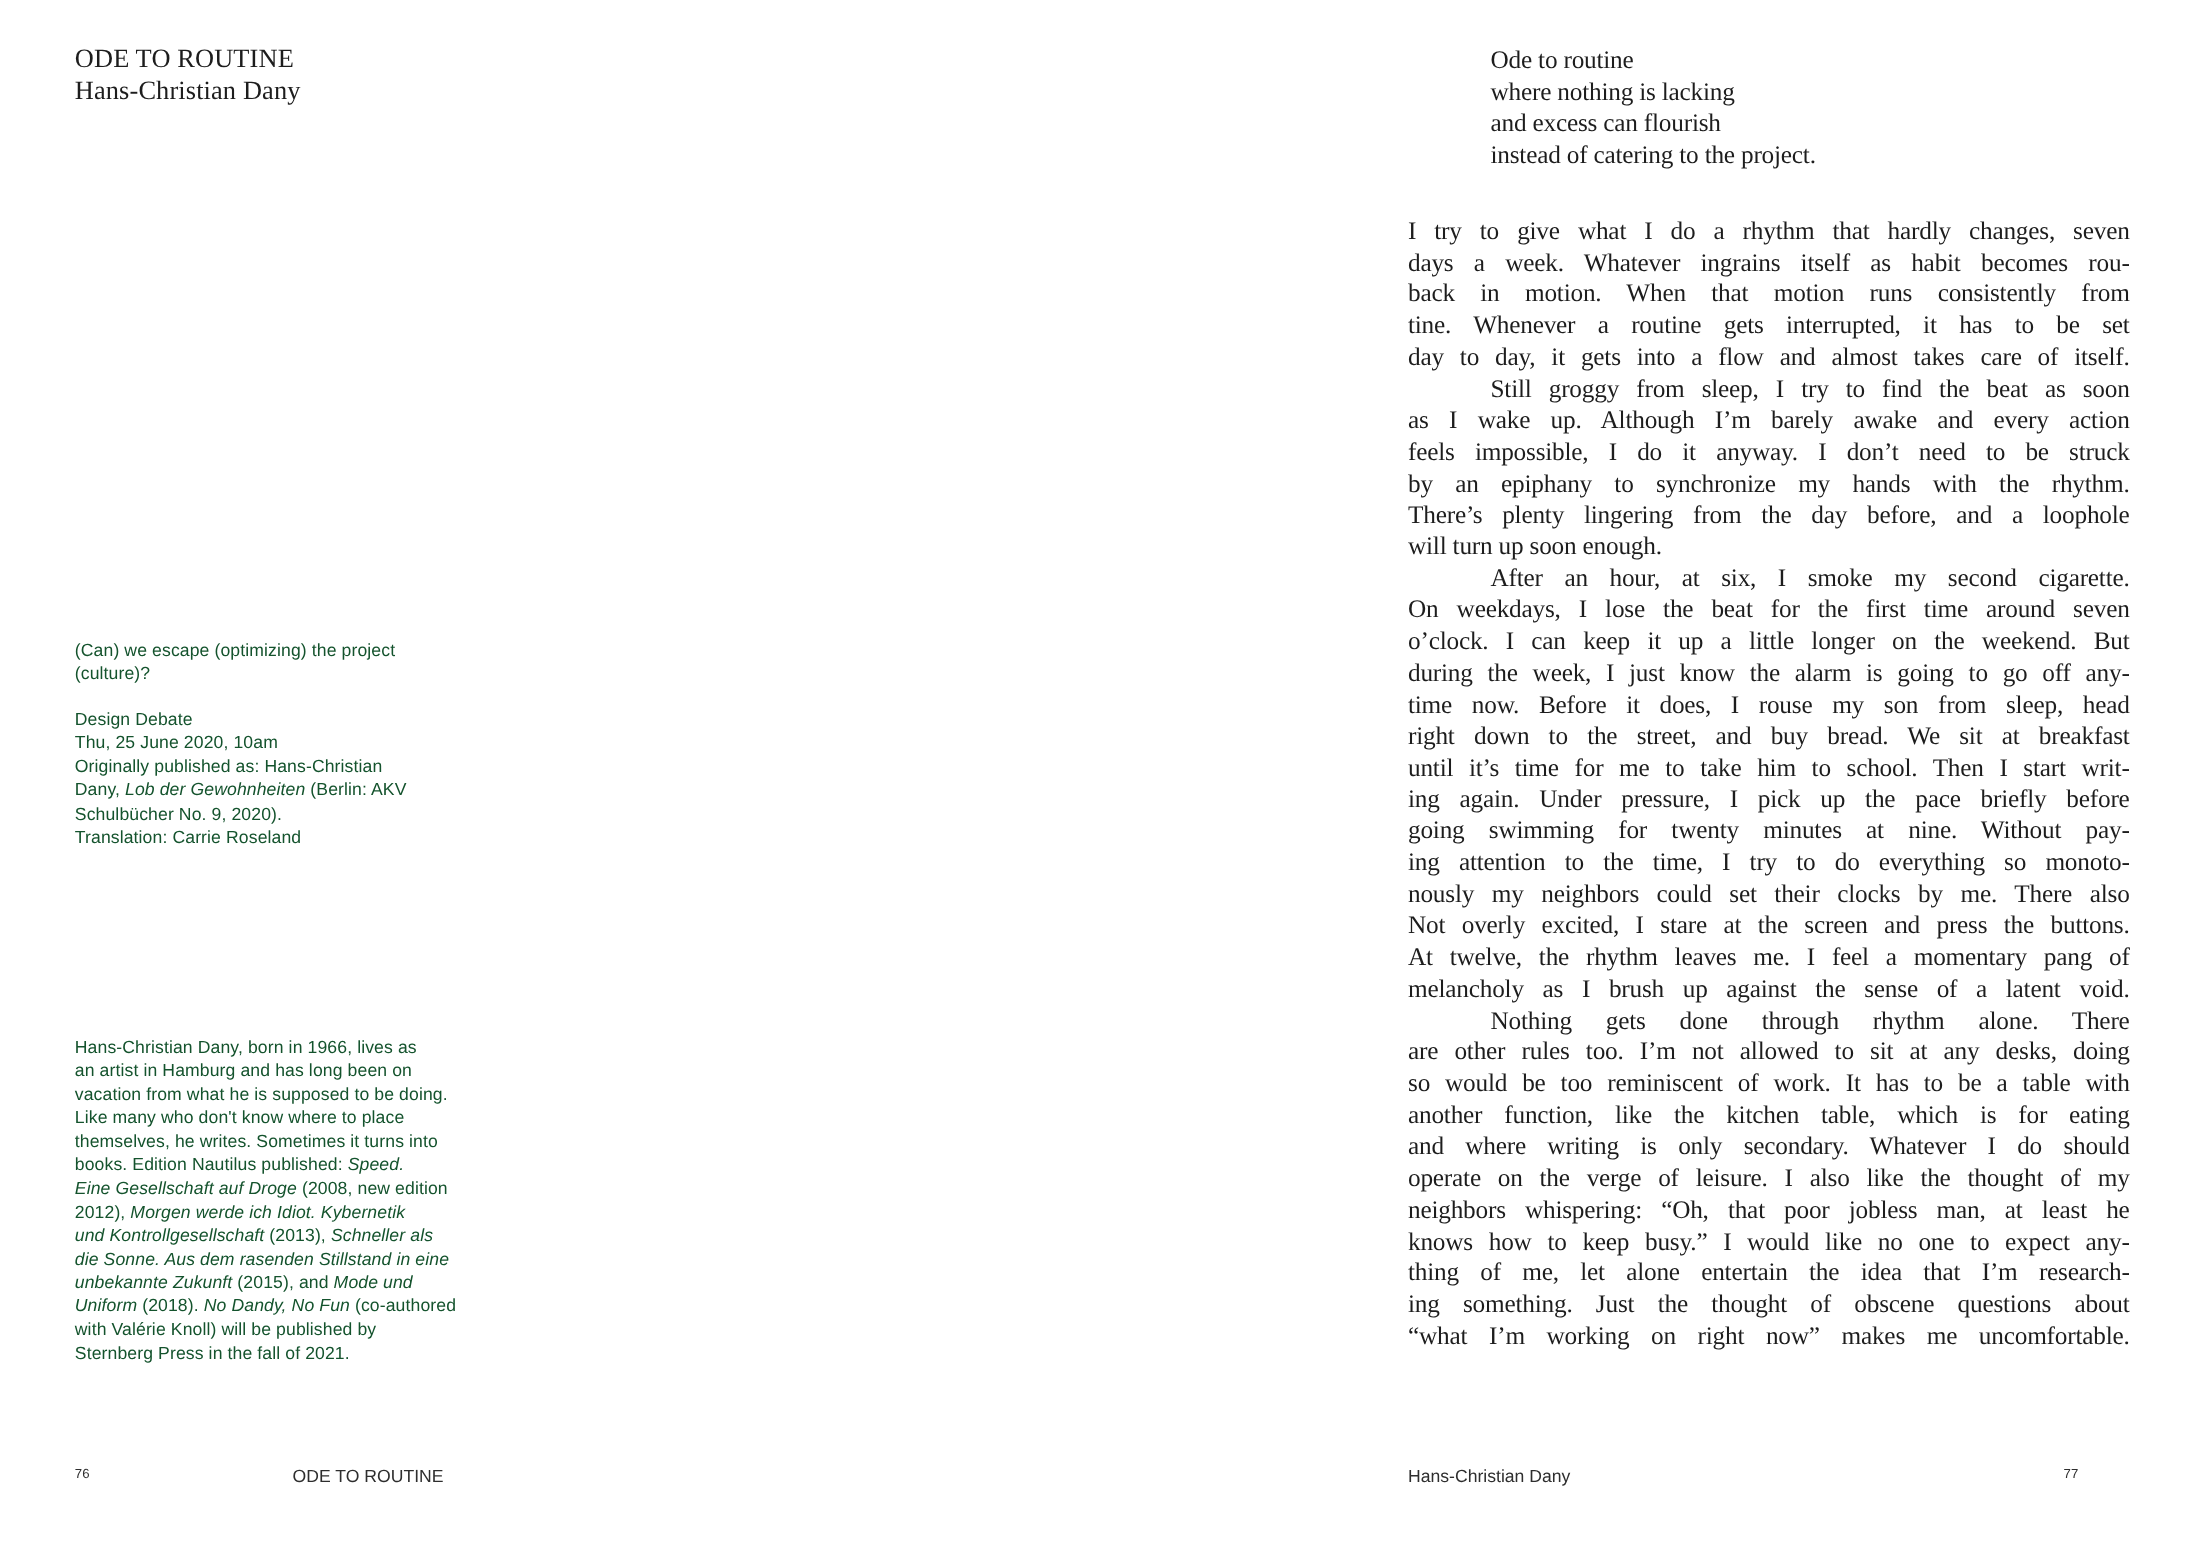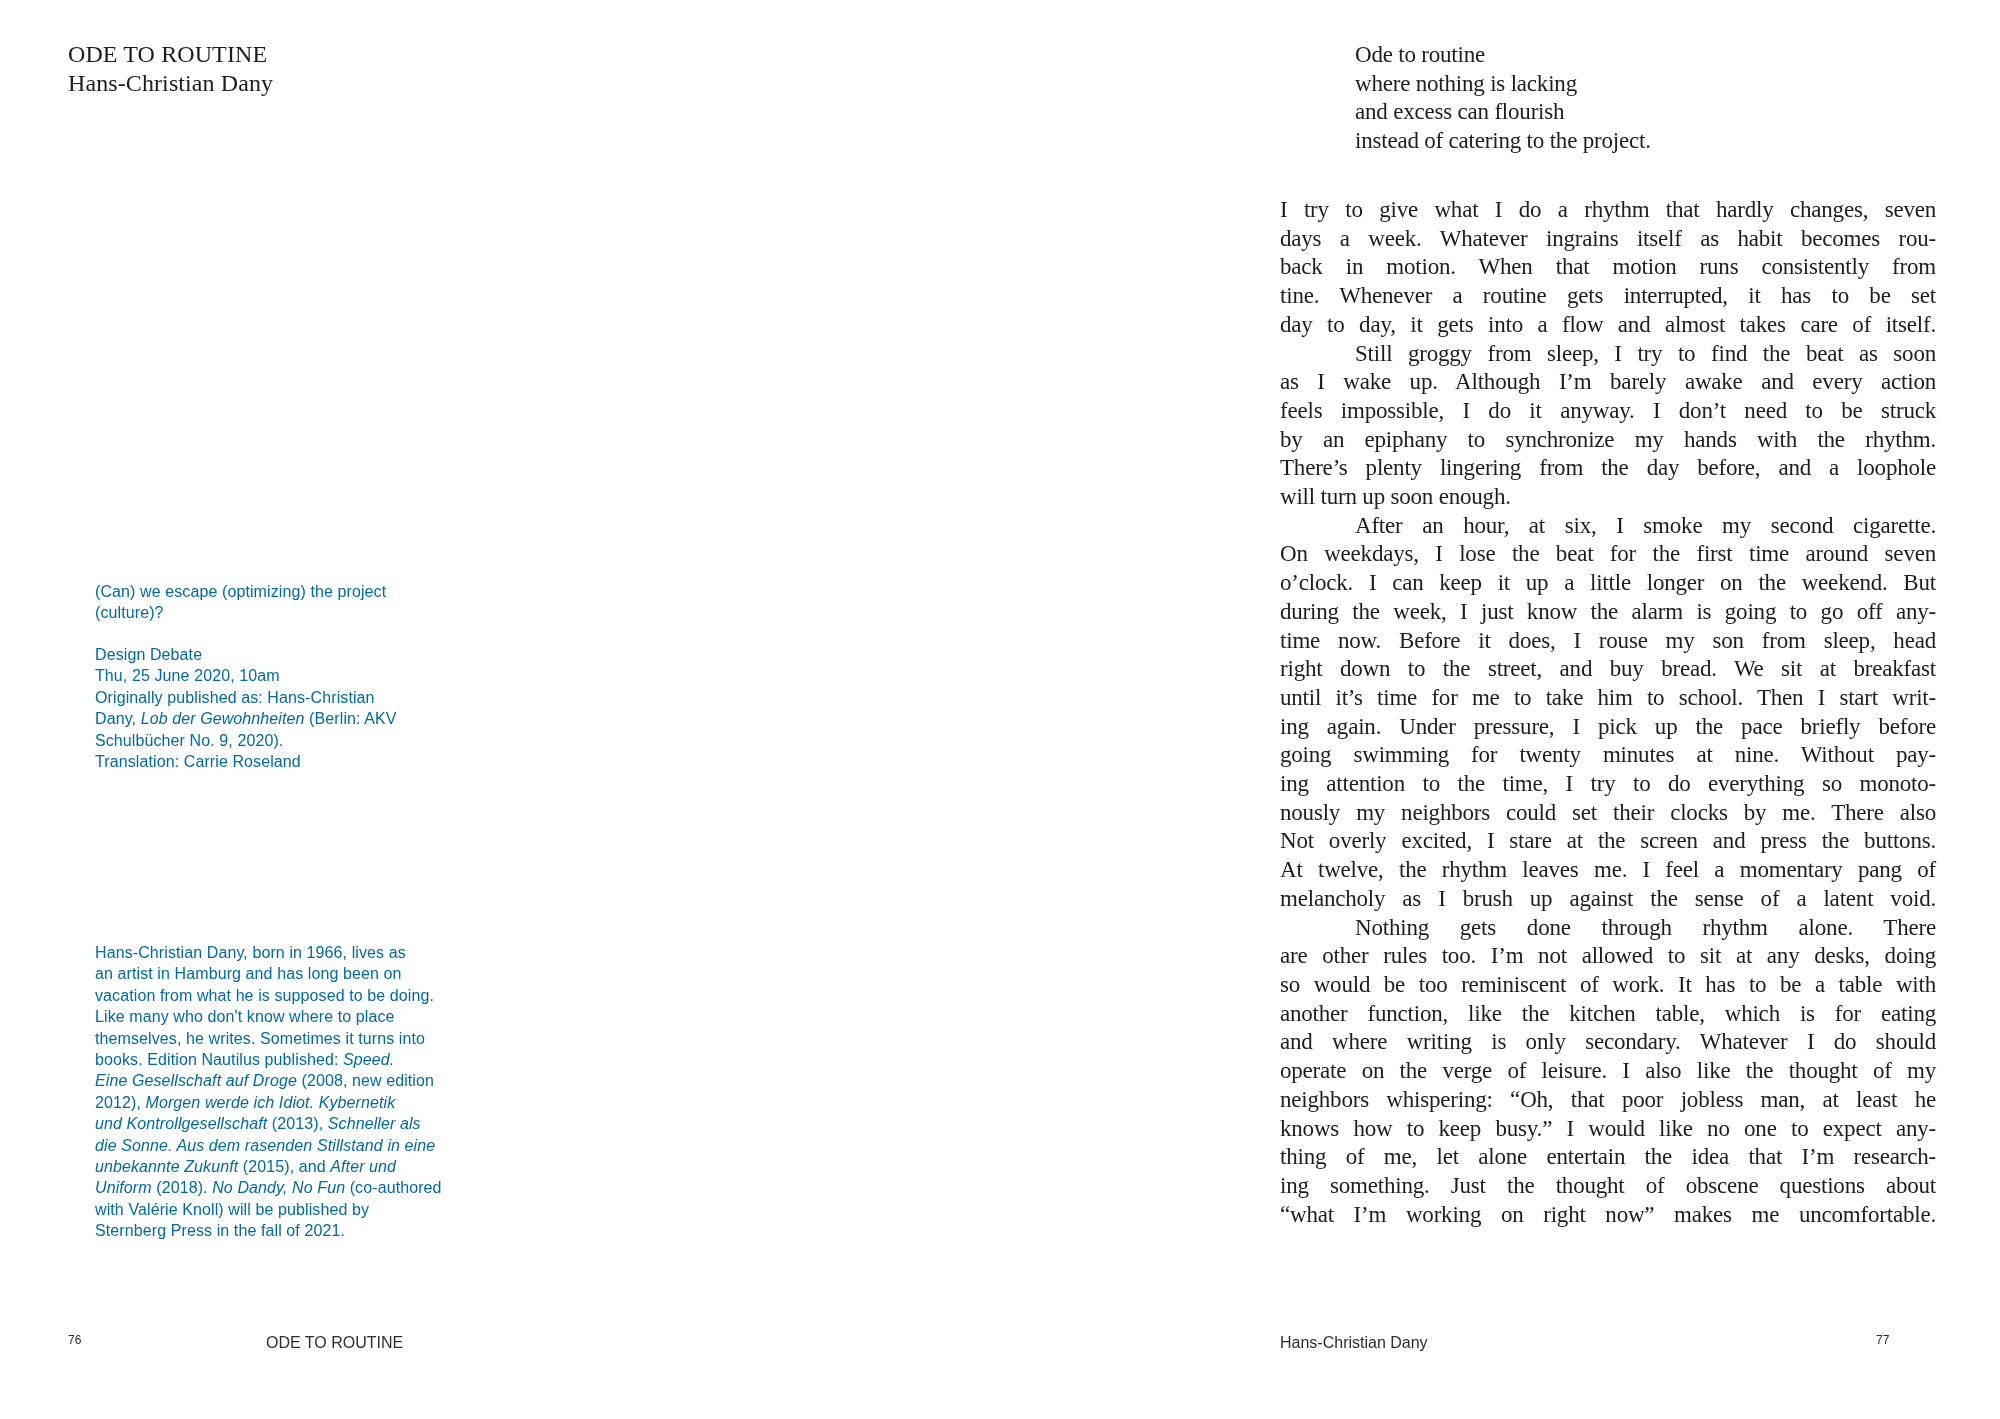--- a/index.html
+++ b/index.html
@@ -49,22 +49,21 @@
   }
   .bline.ind{
     padding-left:75px;
   }
 
   
   .note{
     font-size:16px;
     line-height:21.4px;
     letter-spacing:0.1px;
-    color:#0369a1;
-    margin-left:27px;
+    color:#14532d;
   }
   .note i{font-style:italic;}
 
   
   .footer-text{
     font-size:16px;
     line-height:21px;
     color:#2e2e2e;
   }
   .page-num{
@@ -104,21 +103,21 @@
       <div>Hans-Christian Dany, born in 1966, lives as</div>
       <div>an artist in Hamburg and has long been on</div>
       <div>vacation from what he is supposed to be doing.</div>
       <div>Like many who don't know where to place</div>
       <div>themselves, he writes. Sometimes it turns into</div>
       <div>books. Edition Nautilus published: <i>Speed.</i></div>
       <div><i>Eine Gesellschaft auf Droge</i> (2008, new edition</div>
       <div>2012), <i>Morgen werde ich Idiot. Kybernetik</i></div>
       <div><i>und Kontrollgesellschaft</i> (2013), <i>Schneller als</i></div>
       <div><i>die Sonne. Aus dem rasenden Stillstand in eine</i></div>
-      <div><i>unbekannte Zukunft</i> (2015), and <i>After und</i></div>
+      <div><i>unbekannte Zukunft</i> (2015), and <i>Mode und</i></div>
       <div><i>Uniform</i> (2018). <i>No Dandy, No Fun</i> (co-authored</div>
       <div>with Valérie Knoll) will be published by</div>
       <div>Sternberg Press in the fall of 2021.</div>
     </div>
 
   <div class="abs page-num" style="left:68px; top:1330px;">76</div>
 
   <div class="abs footer-text" style="left:266px; top:1332px;">ODE TO ROUTINE</div>
 
   <div class="abs serif poem" style="left:1355px; top:41px;">

